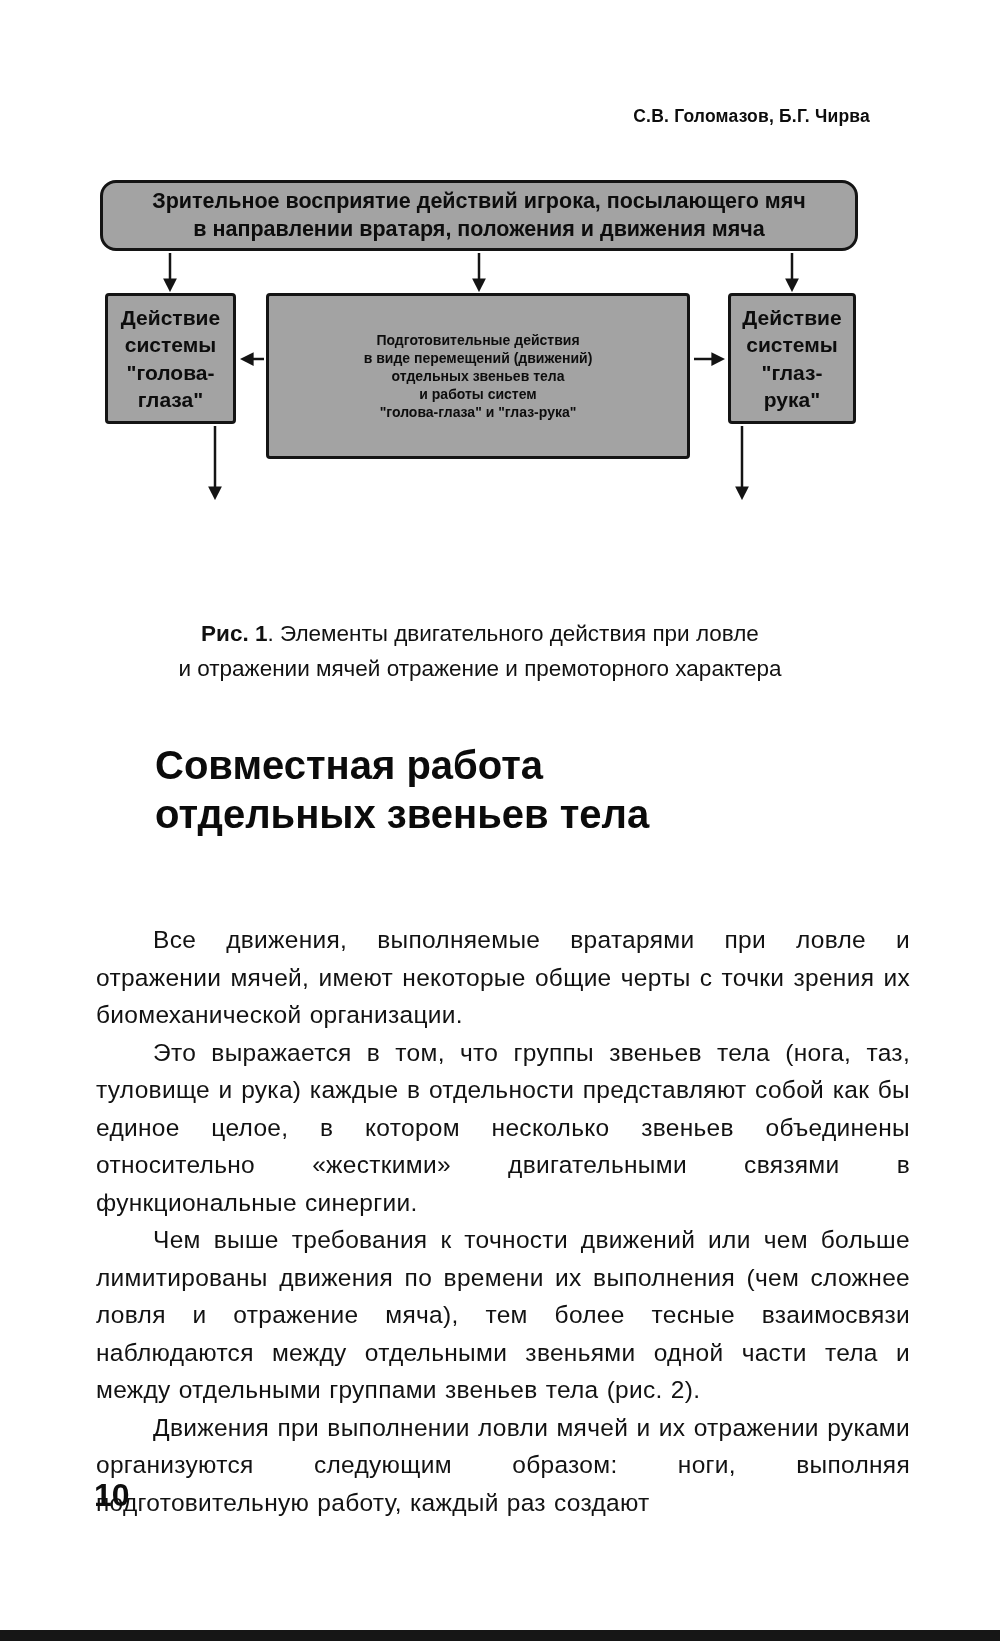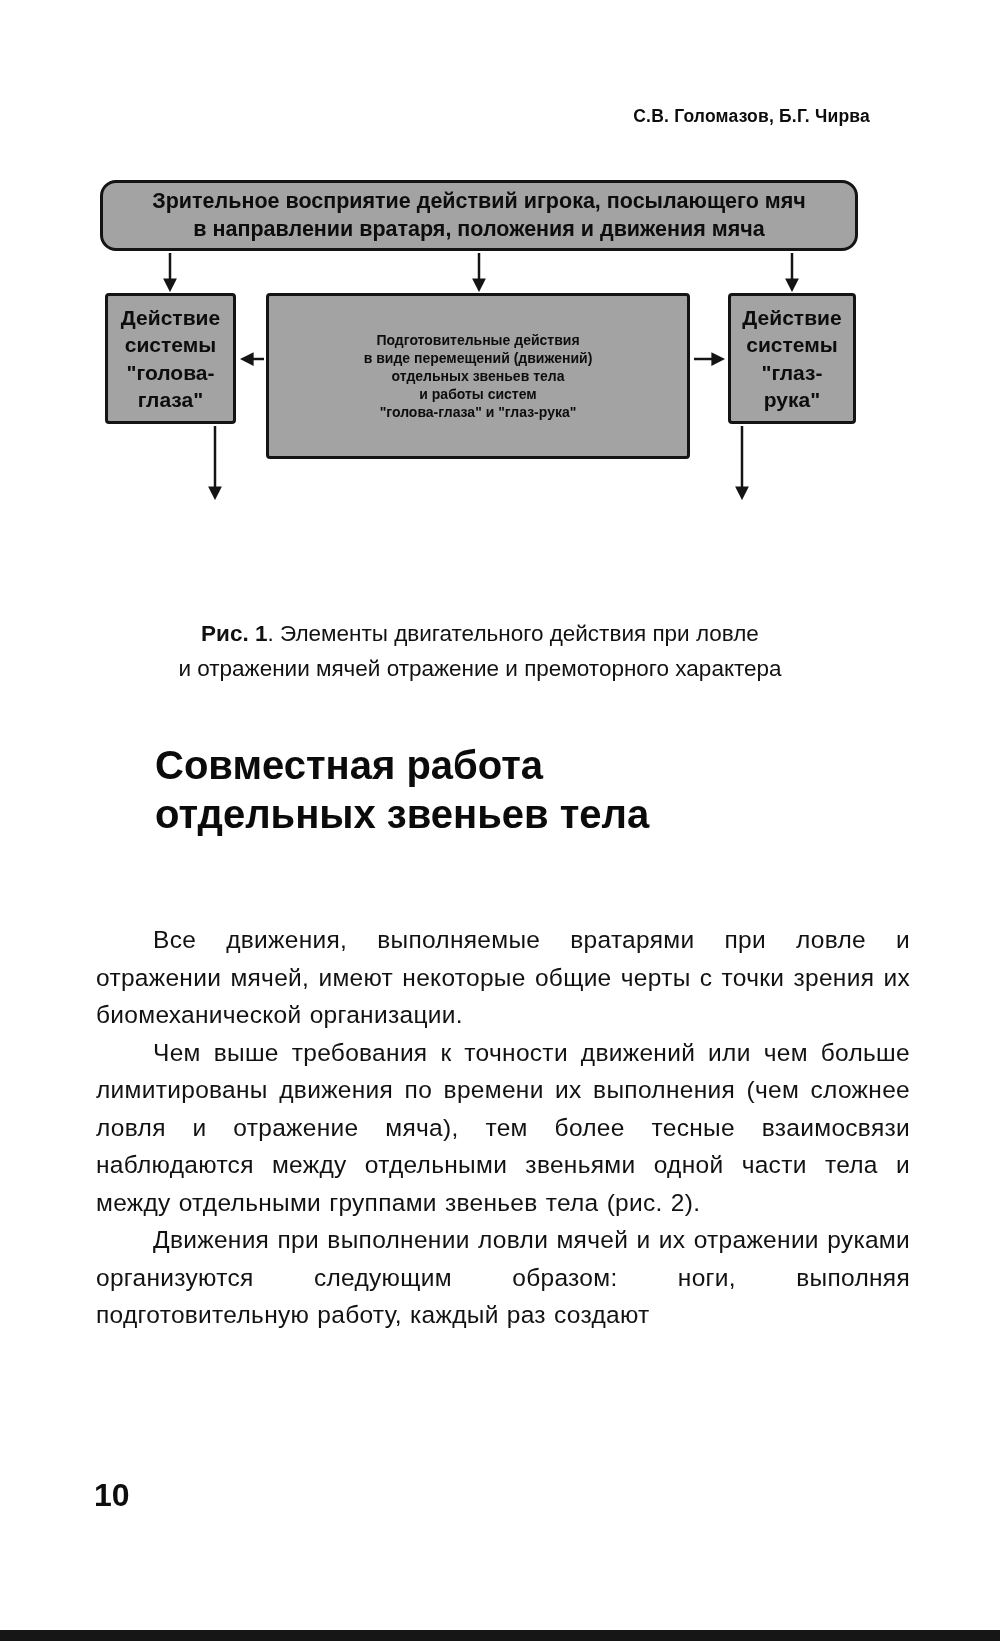--- a/index.html
+++ b/index.html
@@ -82,20 +82,21 @@
   </div>
 
   <div class="caption"><span class="cap-label">Рис. 1</span><span class="cap-text">. Элементы двигательного действия при ловле
 и отражении мячей отражение и премоторного характера</span></div>
 
   <h1 class="heading">Совместная работа
 отдельных звеньев тела</h1>
 
   <div class="body-text">
     <p class="para">Все движения, выполняемые вратарями при ловле и отражении мячей, имеют некоторые общие черты с точки зрения их биомеханической организации.</p>
+    <p class="para">Это выражается в том, что группы звеньев тела (нога, таз, туловище и рука) каждые в отдельности представляют собой как бы единое целое, в котором несколько звеньев объединены относительно «жесткими» двигательными связями в функциональные синергии.</p>
     <p class="para">Чем выше требования к точности движений или чем больше лимитированы движения по времени их выполнения (чем сложнее ловля и отражение мяча), тем более тесные взаимосвязи наблюдаются между отдельными звеньями одной части тела и между отдельными группами звеньев тела (рис. 2).</p>
     <p class="para">Движения при выполнении ловли мячей и их отражении руками организуются следующим образом: ноги, выполняя подготовительную работу, каждый раз создают</p>
   </div>
 
   <div class="page-number">10</div>
   <div class="scan-edge"></div>
 
 </div>
 
 </body></html>

